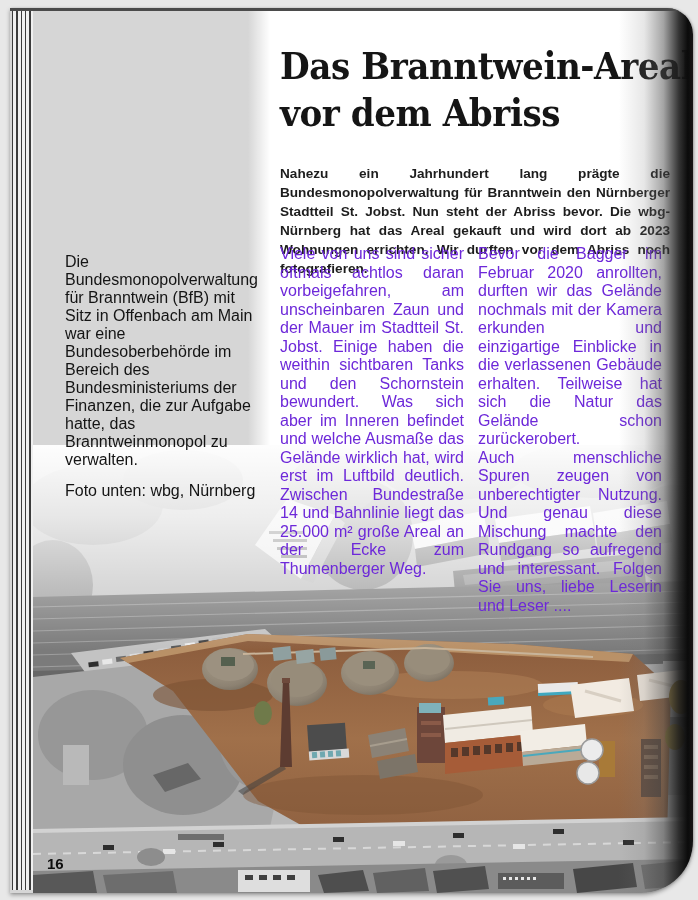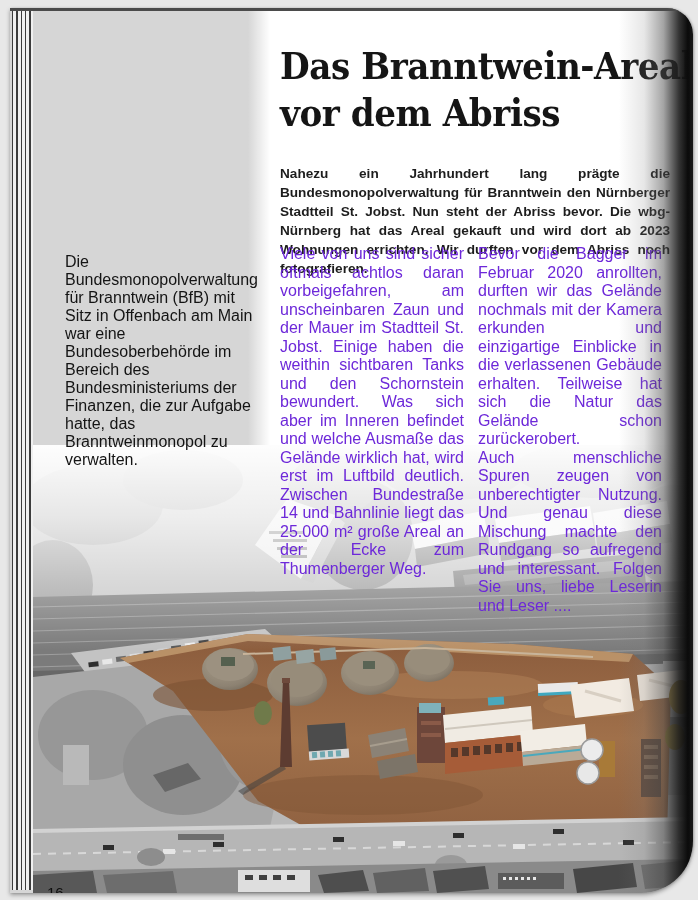--- a/index.html
+++ b/index.html
@@ -53,22 +53,22 @@
   }
   .sidebar p{margin:0 0 13px 0;}
   .bodycol{
     position:absolute;top:237px;width:184px;z-index:5;
     font-size:16px;line-height:18.5px;color:#6d28d9;text-align:justify;
   }
   .col1{left:270px;}
   .col2{left:468px;}
   .bodycol p{margin:0;}
   .page-num{
-    position:absolute;left:37px;top:876px;z-index:8;
-    font-size:15px;font-weight:normal;color:#0e0e0e;
+    position:absolute;left:37px;top:847px;z-index:8;
+    font-size:15px;font-weight:bold;color:#0e0e0e;
   }
 </style>
 </head>
 <body>
 
 <div class="page">
 
   <div class="white-panel"></div>
 
   <div class="photo">
@@ -349,20 +349,21 @@
 
   <div class="title">
     <div>Das Branntwein-Areal</div>
     <div>vor dem Abriss</div>
   </div>
 
   <div class="intro">Nahezu ein Jahrhundert lang prägte die Bundesmonopolverwaltung für Branntwein den Nürnberger Stadtteil St. Jobst. Nun steht der Abriss bevor. Die wbg-Nürnberg hat das Areal gekauft und wird dort ab 2023 Wohnungen errichten. Wir durften vor dem Abriss noch fotografieren.</div>
 
   <div class="sidebar">
     <p>Die Bundesmonopolverwaltung für Branntwein (BfB) mit Sitz in Offenbach am Main war eine Bundesoberbehörde im Bereich des Bundesministeriums der Finanzen, die zur Aufgabe hatte, das Branntweinmonopol zu verwalten.</p>
+    <p>Foto unten: wbg, Nürnberg</p>
   </div>
 
   <div class="bodycol col1">
     <p>Viele von uns sind sicher oftmals achtlos daran vorbeigefahren, am unscheinbaren Zaun und der Mauer im Stadtteil St. Jobst. Einige haben die weithin sichtbaren Tanks und den Schornstein bewundert. Was sich aber im Inneren befindet und welche Ausmaße das Gelände wirklich hat, wird erst im Luftbild deutlich. Zwischen Bundestraße 14 und Bahnlinie liegt das 25.000 m² große Areal an der Ecke zum Thumenberger Weg.</p>
   </div>
 
   <div class="bodycol col2">
     <p>Bevor die Bagger im Februar 2020 anrollten, durften wir das Gelände nochmals mit der Kamera erkunden und einzigartige Einblicke in die verlassenen Gebäude erhalten. Teilweise hat sich die Natur das Gelände schon zurückerobert.</p>
     <p>Auch menschliche Spuren zeugen von unberechtigter Nutzung. Und genau diese Mischung machte den Rundgang so aufregend und interessant. Folgen Sie uns, liebe Leserin und Leser ....</p>
   </div>

